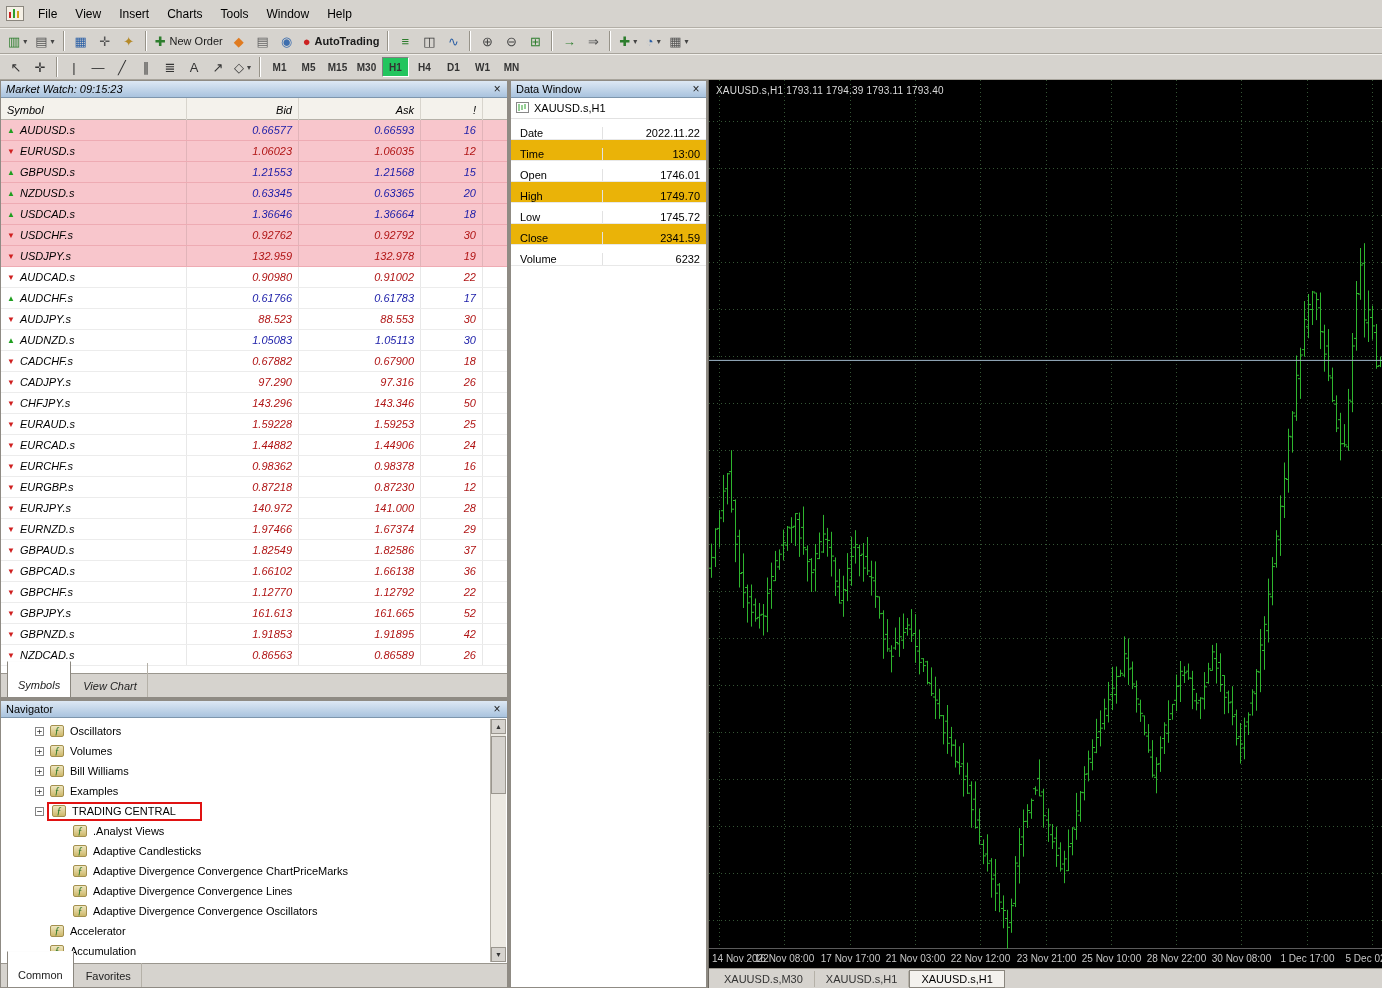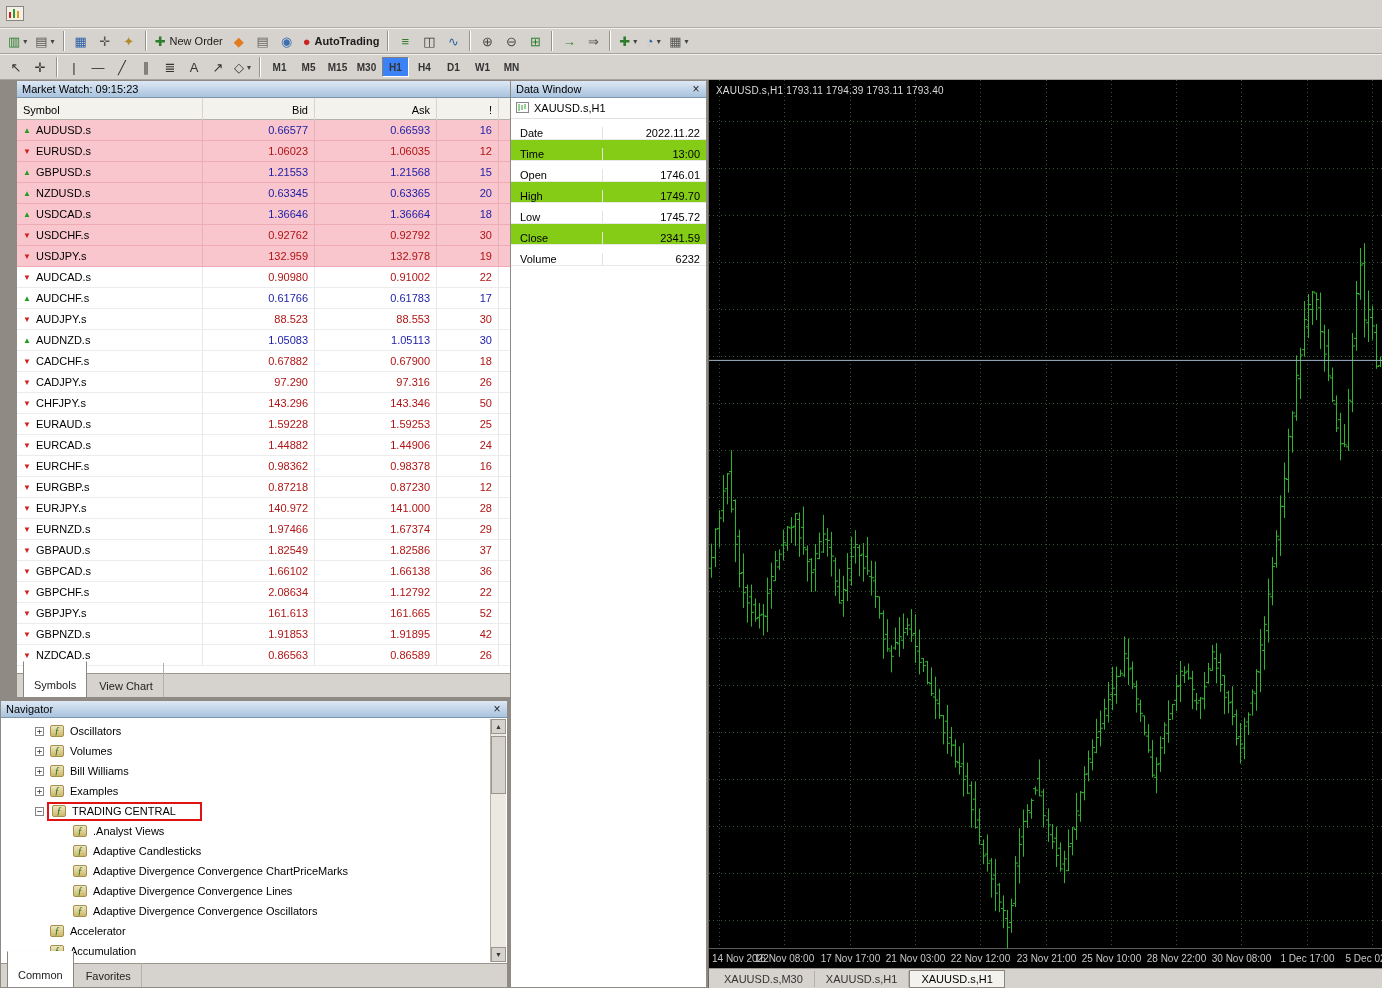--- a/index.html
+++ b/index.html
@@ -12,31 +12,31 @@
   #menu-items{display:flex;}
   .menu-item{padding:4px 9px;font-size:12px;cursor:default;}
   .toolbar{height:26px;display:flex;align-items:center;padding:0 4px;background:#d6d3ce;border-bottom:1px solid #a8a49c;border-top:1px solid #f2f0ec;}
   .tb-btn{height:22px;min-width:24px;display:flex;align-items:center;justify-content:center;padding:0 3px;border:1px solid transparent;}
   .tb-glyph{font-size:13px;line-height:1;}
   .tb-label{margin-left:4px;font-size:11px;color:#1a1a1a;}
   .tb-label.bold{font-weight:700;}
   .tb-caret{font-size:8px;margin-left:3px;color:#444;}
   .tb-sep{width:2px;height:20px;margin:0 4px;border-left:1px solid #979389;border-right:1px solid #fff;}
   .tf-btn{height:20px;min-width:27px;display:flex;align-items:center;justify-content:center;font-size:10px;font-weight:700;color:#333;border:1px solid transparent;margin:0 1px;}
-  .tf-btn.active{background:#3b82f6;border-color:#808080 #ffffff #ffffff #808080;}
+  .tf-btn.active{background:#22c55e;border-color:#808080 #ffffff #ffffff #808080;}
 
   
   .workspace{position:absolute;top:80px;left:0;width:1382px;height:908px;background:#8f8b84;}
   .panel{position:absolute;background:#fff;border:1px solid #8f8b84;display:flex;flex-direction:column;overflow:hidden;}
   .panel-header{height:17px;flex:none;display:flex;align-items:center;padding:0 3px;background:linear-gradient(180deg,#dde8f4,#a9c3de);border-bottom:1px solid #7e96ad;}
   .panel-header .title{padding-left:2px;}
   .close-btn{margin-left:auto;width:14px;text-align:center;font-size:12px;line-height:12px;color:#222;cursor:default;}
 
   
-  .market-watch{left:16px;top:0;width:508px;height:618px;}
+  .market-watch{left:0;top:0;width:508px;height:618px;font-style:italic;}
   .mw-header{display:flex;height:22px;background:#f4f2ec;border-bottom:1px solid #b5b1a8;flex:none;}
   .mw-h{padding:12px 6px;border-right:1px solid #d8d5cd;display:flex;align-items:center;}
   .mw-col0{width:186px;}
   .mw-col1{width:112px;justify-content:flex-end;text-align:right;}
   .mw-col2{width:122px;justify-content:flex-end;}
   .mw-col3{width:62px;justify-content:flex-end;}
   .mw-rows{flex:1;overflow:hidden;background:#fff;}
   .mw-row{display:flex;height:21px;border-bottom:1px solid #ececec;}
   .mw-row.hl{background:#f8c6cc;border-bottom-color:#eeabb3;}
   .mw-c{padding:0 6px;display:flex;align-items:center;border-right:1px solid rgba(0,0,0,0.09);}
@@ -64,21 +64,21 @@
   .sb-arrow{width:15px;height:15px;background:#d6d3ce;border:1px solid #9a968e;font-size:7px;display:flex;align-items:center;justify-content:center;color:#333;}
   .sb-arrow.down{position:absolute;bottom:0;}
   .sb-thumb{position:absolute;top:17px;left:0;width:15px;height:58px;background:#d6d3ce;border:1px solid #9a968e;}
 
   
   .data-window{left:510px;top:0;width:197px;height:908px;}
   .dw-symbol{height:21px;display:flex;align-items:center;padding-left:5px;border-bottom:1px solid #e2e2e2;flex:none;}
   .dw-symbol .label{margin-left:5px;}
   #dw-rows{flex:none;}
   .dw-row{height:21px;display:flex;align-items:flex-end;border-bottom:1px solid #e8e8e8;}
-  .dw-row.alt{background:#84cc16;}
+  .dw-row.alt{background:#eab308;}
   .dw-label{width:92px;padding-left:9px;border-right:1px solid #e2e2e2;display:flex;align-items:center;}
   .dw-value{flex:1;display:flex;align-items:center;justify-content:flex-end;padding-right:6px;}
 
   
   .chart-area{position:absolute;left:708px;top:0;width:674px;height:908px;background:#000;border-left:1px solid #6e6a62;}
   #chart-svg{display:block;}
   .chart-overlay{position:absolute;top:5px;left:7px;font-size:10px;color:#dadada;letter-spacing:0.2px;}
   .chart-tabs{position:absolute;left:0;bottom:0;width:100%;height:20px;background:#d6d3ce;border-top:1px solid #9a968e;display:flex;align-items:center;padding-left:4px;}
   .ctab{padding:2px 11px;color:#333;border-right:1px solid #b5b1a8;}
   .ctab.active{background:#f4f2ee;border:1px solid #8a867e;color:#000;}
@@ -90,20 +90,29 @@
 
   <div class="menubar">
     <span class="mt-logo">
       <svg width="18" height="15" viewBox="0 0 18 15">
         <rect x="0.5" y="0.5" width="17" height="14" fill="#f5f0e6" stroke="#8a867e"></rect>
         <rect x="3" y="6" width="2" height="6" fill="#cc2222"></rect>
         <rect x="7" y="3" width="2" height="9" fill="#2d9e2d"></rect>
         <rect x="11" y="5" width="2" height="7" fill="#d4a017"></rect>
       </svg>
     </span>
+    <div id="menu-items">
+        <div class="menu-item">File</div>
+        <div class="menu-item">View</div>
+        <div class="menu-item">Insert</div>
+        <div class="menu-item">Charts</div>
+        <div class="menu-item">Tools</div>
+        <div class="menu-item">Window</div>
+        <div class="menu-item">Help</div>
+      </div>
   </div>
 
   <div class="toolbar" id="toolbar-main">
       <div class="tb-btn">
         <span class="tb-glyph" style="color: rgb(45, 125, 45);">▥</span>
         <span class="tb-caret">▾</span>
       </div>
       <div class="tb-btn">
         <span class="tb-glyph" style="color: rgb(85, 85, 85);">▤</span>
         <span class="tb-caret">▾</span>
@@ -432,21 +441,21 @@
             </div>
             <div class="mw-c mw-col1 num">1.66102</div>
             <div class="mw-c mw-col2 num">1.66138</div>
             <div class="mw-c mw-col3 num spread">36</div>
           </div>
           <div class="mw-row down">
             <div class="mw-c mw-col0">
               <span class="tick-arrow">▼</span>
               <span class="sym">GBPCHF.s</span>
             </div>
-            <div class="mw-c mw-col1 num">2.08634</div>
+            <div class="mw-c mw-col1 num">1.12770</div>
             <div class="mw-c mw-col2 num">1.12792</div>
             <div class="mw-c mw-col3 num spread">22</div>
           </div>
           <div class="mw-row down">
             <div class="mw-c mw-col0">
               <span class="tick-arrow">▼</span>
               <span class="sym">GBPJPY.s</span>
             </div>
             <div class="mw-c mw-col1 num">161.613</div>
             <div class="mw-c mw-col2 num">161.665</div>

